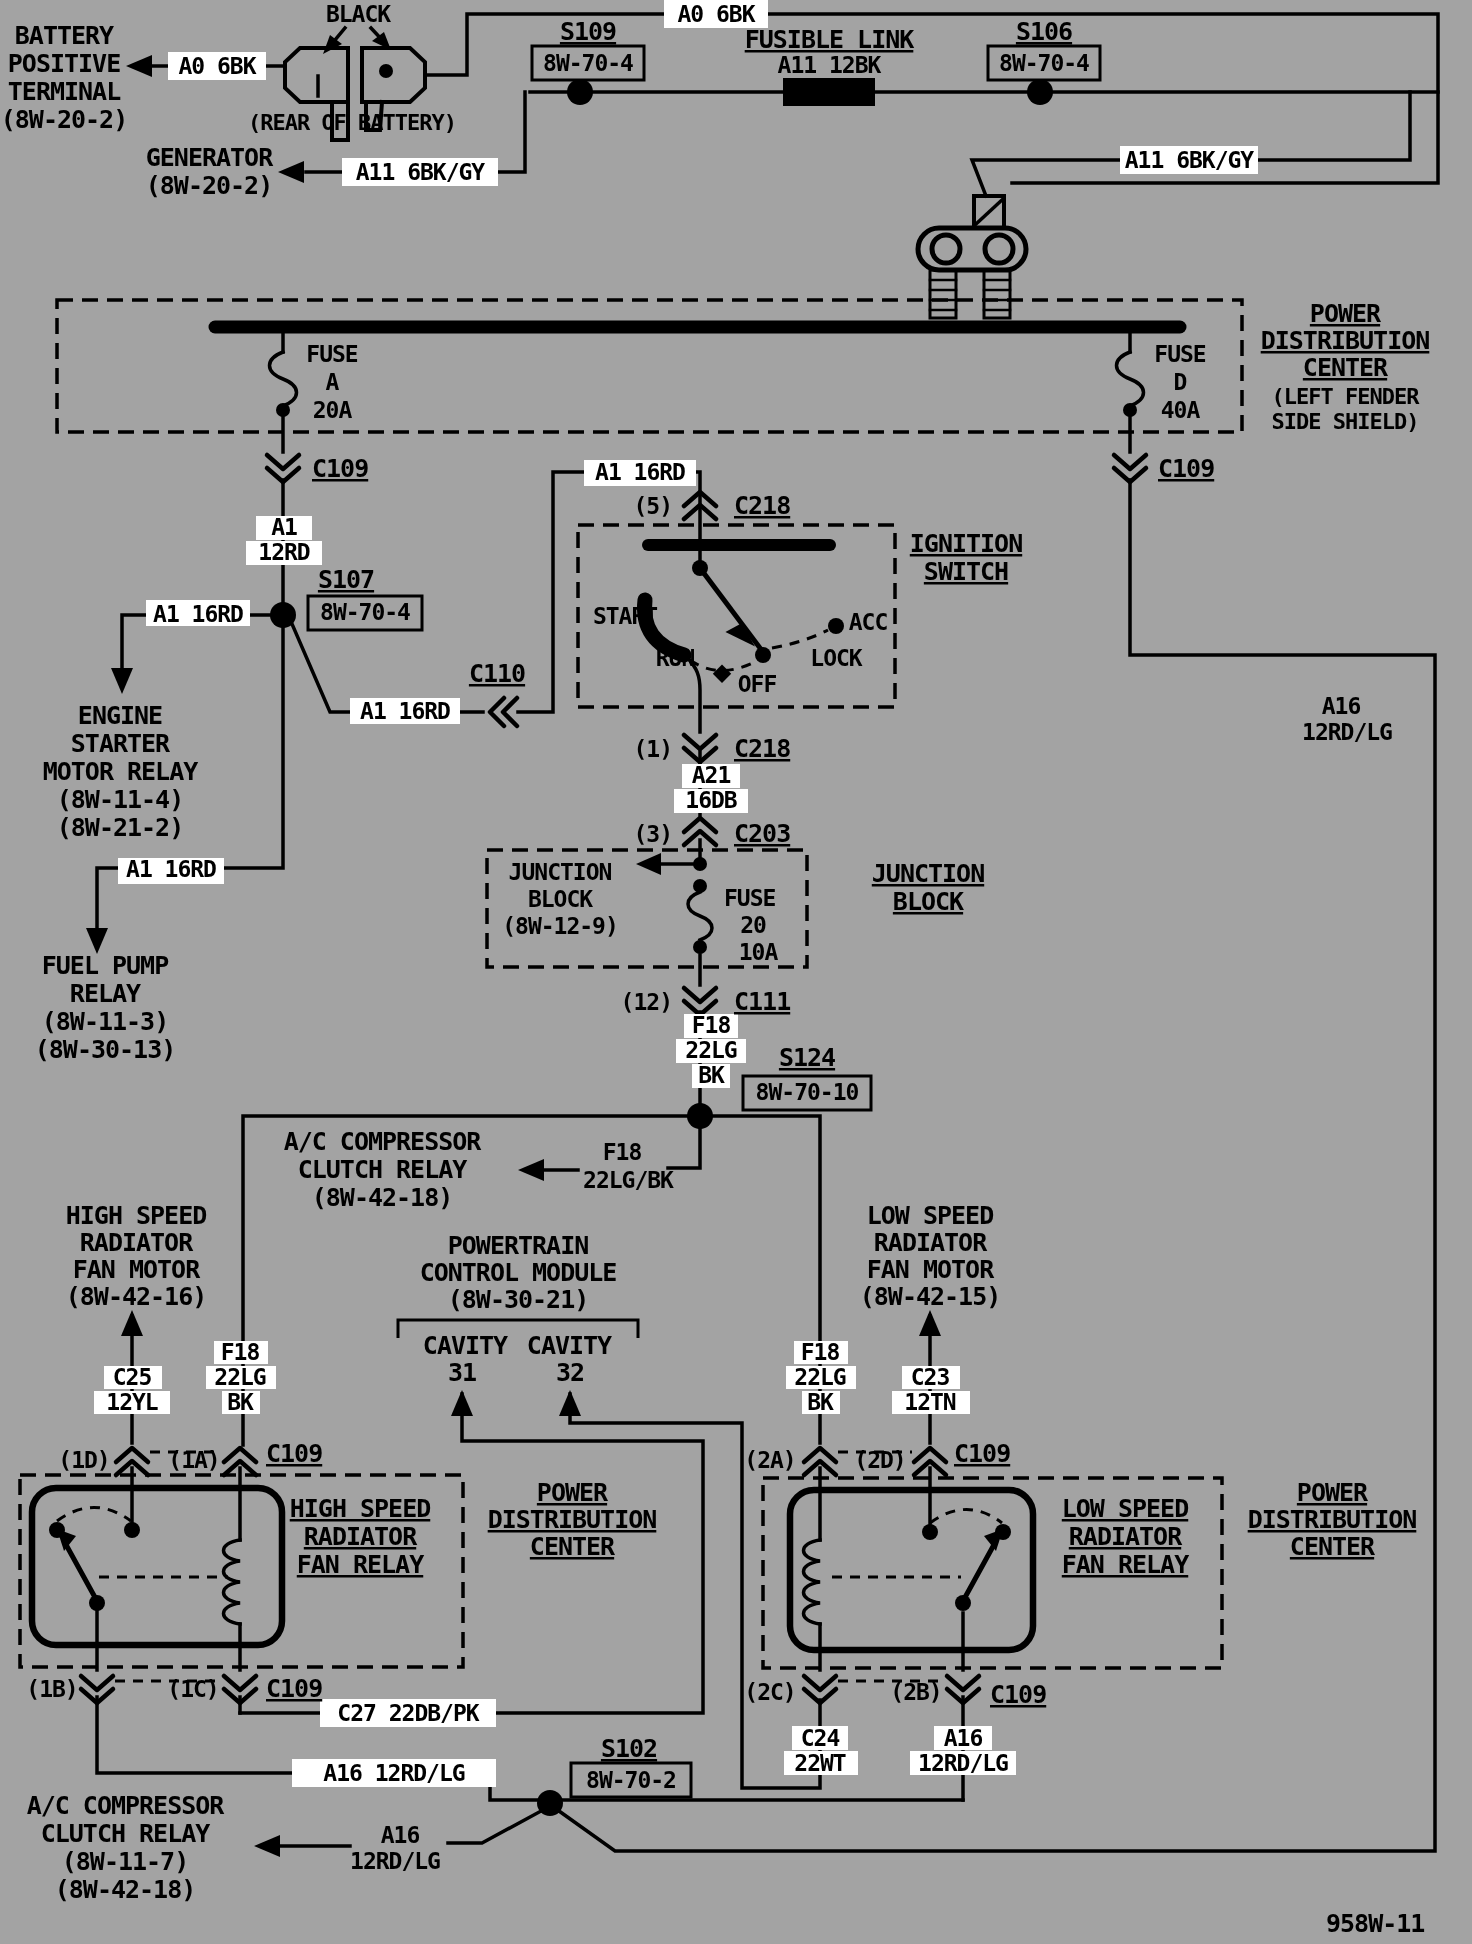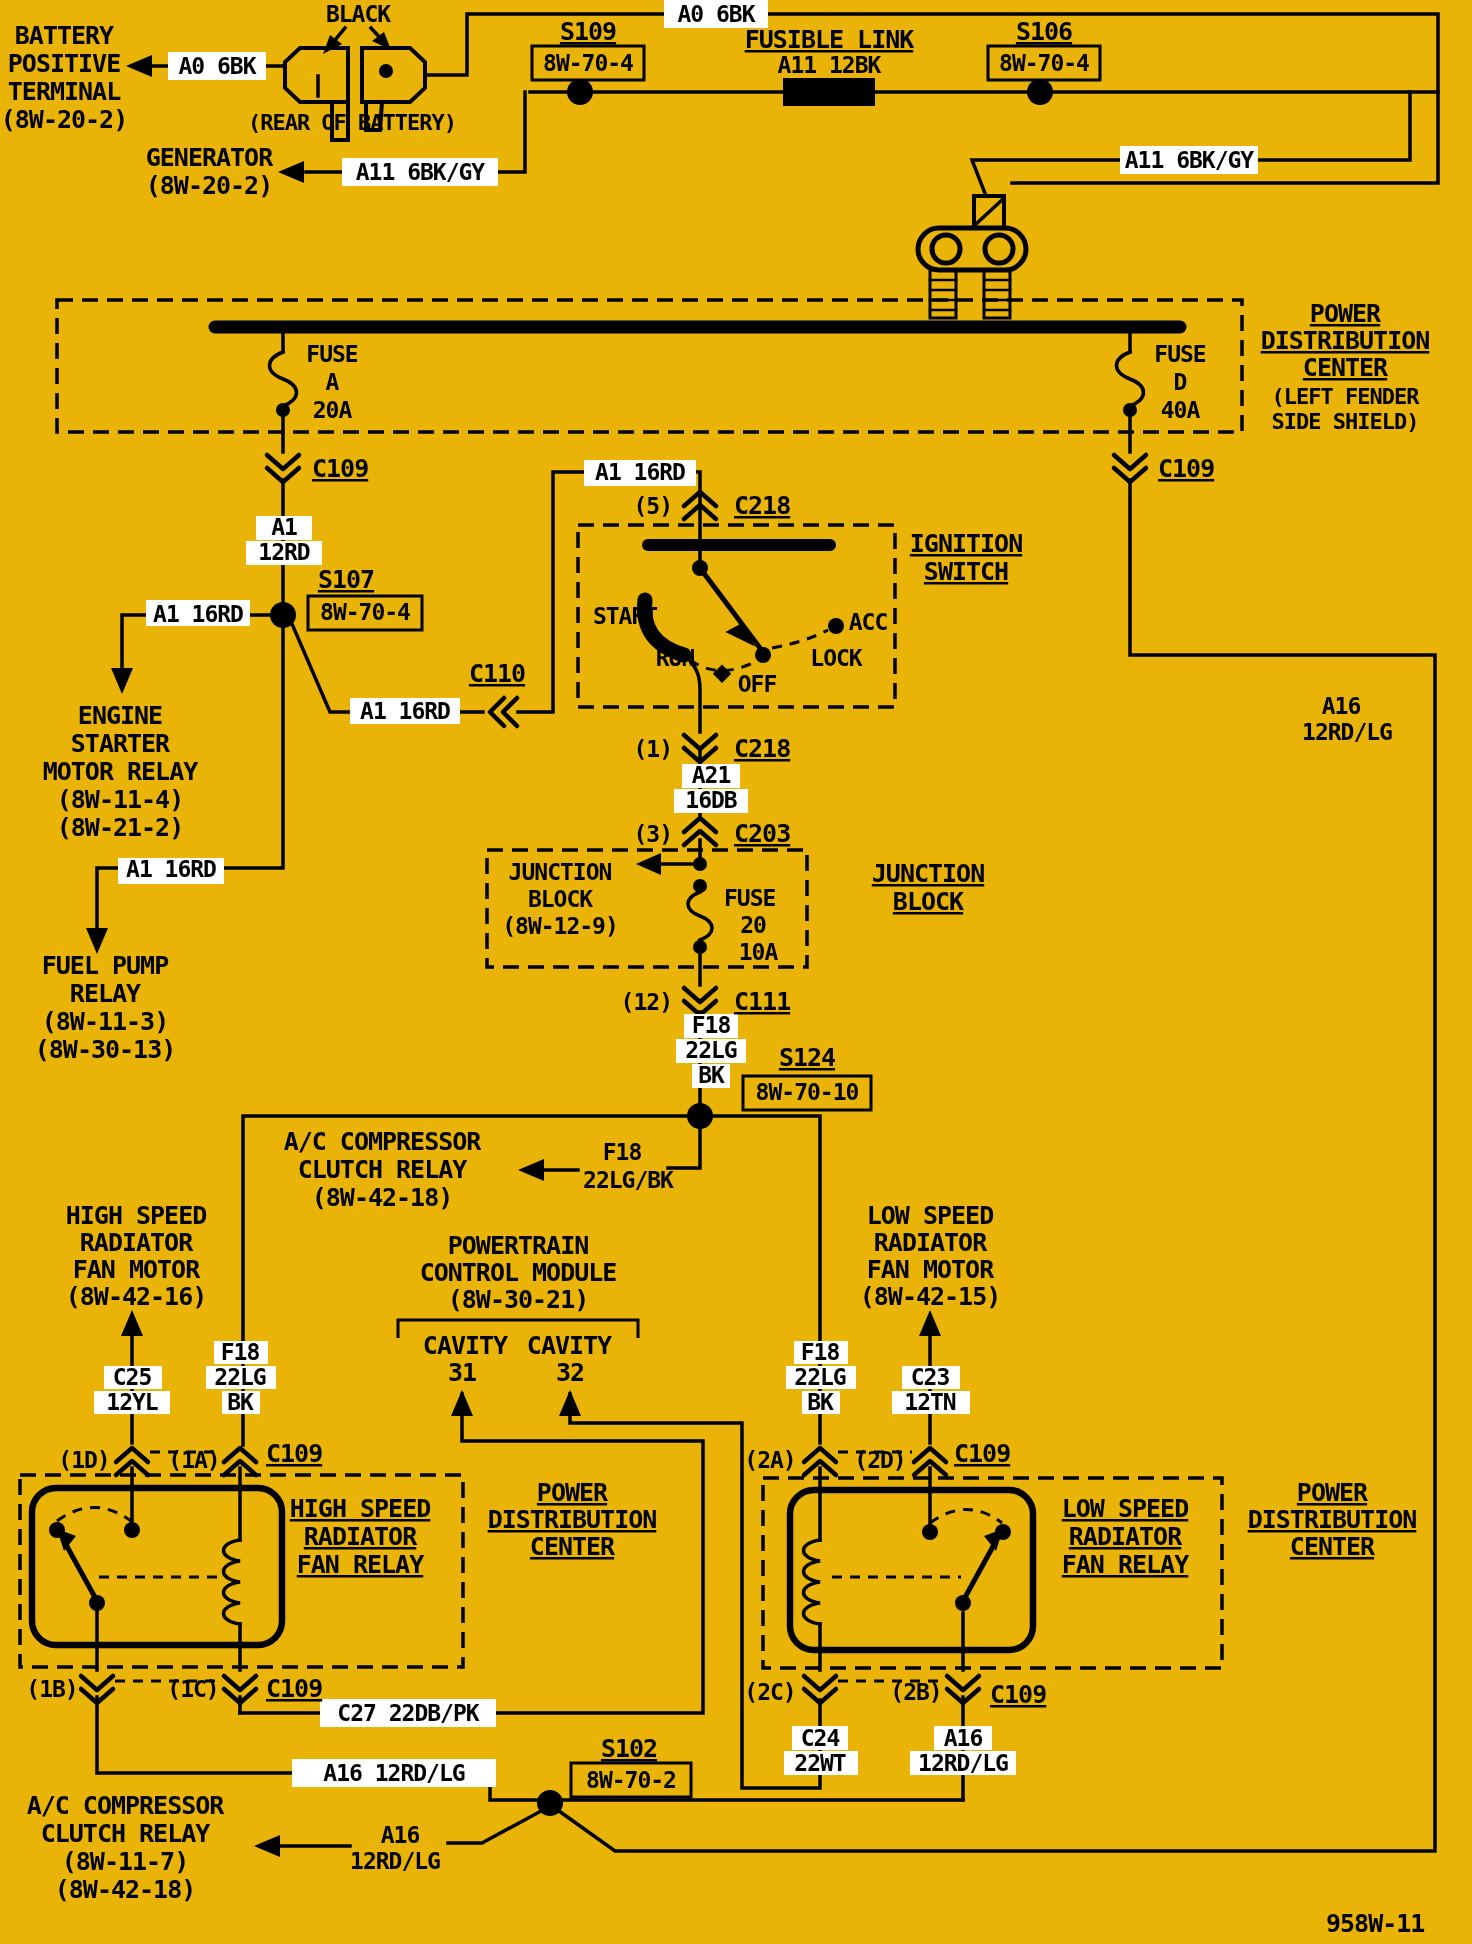--- a/index.html
+++ b/index.html
@@ -1,16 +1,16 @@
 <!DOCTYPE html>
 <html><head>
 <meta charset="utf-8">
 <style>
   html,body{margin:0;padding:0;background:#e8e8e8;}
-  .page{width:1472px;height:1944px;background:#eab308;position:relative;margin:0 auto;}
+  .page{width:1472px;height:1944px;background:#a3a3a3;position:relative;margin:0 auto;}
   svg{display:block;}
   
   .w{stroke:#000;stroke-width:3.5;fill:none;stroke-linecap:square;}
   .arm{stroke:#000;stroke-width:5;fill:none;stroke-linecap:round;}
   .chev{stroke:#000;stroke-width:4.5;fill:none;stroke-linecap:round;stroke-linejoin:round;}
   .dash{stroke:#000;stroke-width:3.5;fill:none;stroke-dasharray:16 9;}
   .dashthin{stroke:#000;stroke-width:3;fill:none;stroke-dasharray:10 8;}
   .relaybox{stroke:#000;stroke-width:6.5;fill:none;}
   .refbox{stroke:#000;stroke-width:3;fill:none;}
   .bar{stroke:#000;stroke-width:13;stroke-linecap:round;fill:none;}

